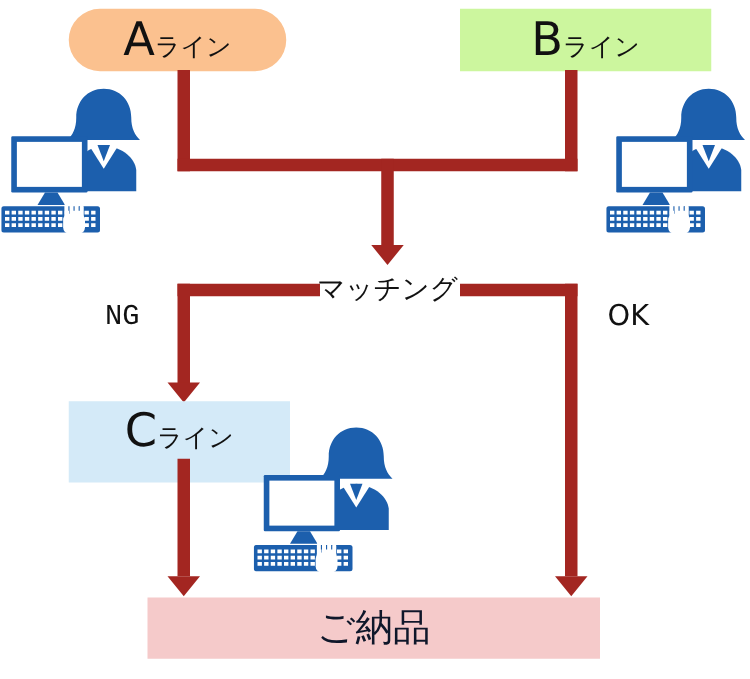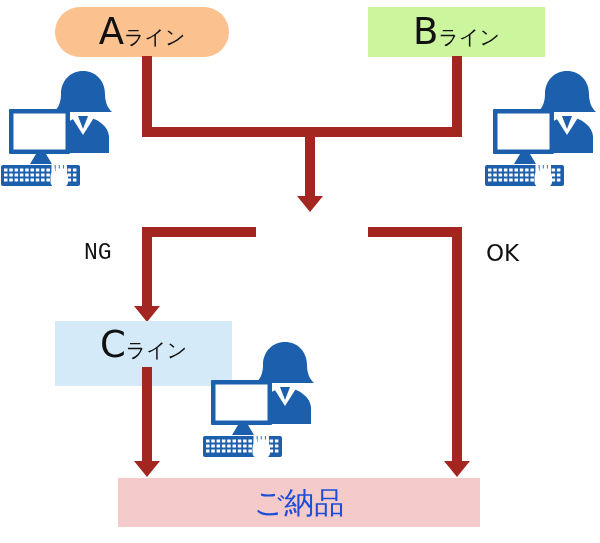--- a/index.html
+++ b/index.html
@@ -4,25 +4,25 @@
 <style>
   html,body{margin:0;padding:0;background:#ffffff;}
   .stage{
     position:relative;width:600px;height:543px;background:#ffffff;overflow:hidden;
     font-family:"DejaVu Sans","Liberation Sans",sans-serif;color:var(--text,#1a1a1a);
   }
   .box{position:absolute;text-align:center;}
   .box .big{font-size:37px;line-height:50px;color:#111;}
   .box .small{font-size:20px;color:#111;}
   .box-a{left:55px;top:7px;width:174px;height:50px;background:var(--box_a_bg);border-radius:25px;}
-  .box-b{left:368px;top:7px;width:177px;height:50px;background:var(--box_b_bg);}
+  .box-b{left:368px;top:7px;width:201px;height:50px;background:var(--box_b_bg);}
   .box-c{left:55px;top:321px;width:177px;height:65px;background:var(--box_c_bg);}
   .box-c .big{line-height:47px;}
   .box-delivery{left:118px;top:478px;width:362px;height:49px;background:var(--box_delivery_bg);
-    font-size:30px;line-height:49px;color:#1d4ed8;}
+    font-size:30px;line-height:49px;color:#0f172a;}
   .vline,.hline{position:absolute;background:var(--arrow_red);}
   .arrowhead{position:absolute;width:0;height:0;
     border-left:13px solid transparent;border-right:13px solid transparent;
     border-top:16px solid var(--arrow_red);}
   .lbl{position:absolute;font-size:23px;color:#111;}
   .lbl-matching{left:240px;top:216px;width:140px;text-align:center;font-size:22px;}
   .person{position:absolute;width:112px;height:128px;}
   .p-left{left:1px;top:60px;}
   .p-right{left:485px;top:60px;}
   .p-mid{left:203px;top:331px;}
@@ -61,20 +61,21 @@
   <div class="box box-b">
     <span class="big">B</span><span class="small">ライン</span>
   </div>
 
   <div class="vline" style="left:142px;top:56px;width:10px;height:81px;"></div>
   <div class="vline" style="left:452px;top:56px;width:10px;height:81px;"></div>
   <div class="hline" style="left:142px;top:127px;width:320px;height:10px;"></div>
   <div class="vline" style="left:305px;top:127px;width:10px;height:70px;"></div>
   <div class="arrowhead" style="left:297px;top:196px;"></div>
 
+  <div class="lbl lbl-matching">マッチング</div>
   <div class="hline" style="left:142px;top:227px;width:114px;height:10px;"></div>
   <div class="hline" style="left:368px;top:227px;width:94px;height:10px;"></div>
   <div class="lbl" style="left:84px;top:240px;font-family:Liberation Mono, monospace;">NG</div>
   <div class="lbl" style="left:486px;top:240px;">OK</div>
 
   <div class="vline" style="left:142px;top:227px;width:10px;height:80px;"></div>
   <div class="arrowhead" style="left:134px;top:306px;"></div>
 
   <div class="box box-c">
     <span class="big">C</span><span class="small">ライン</span>

